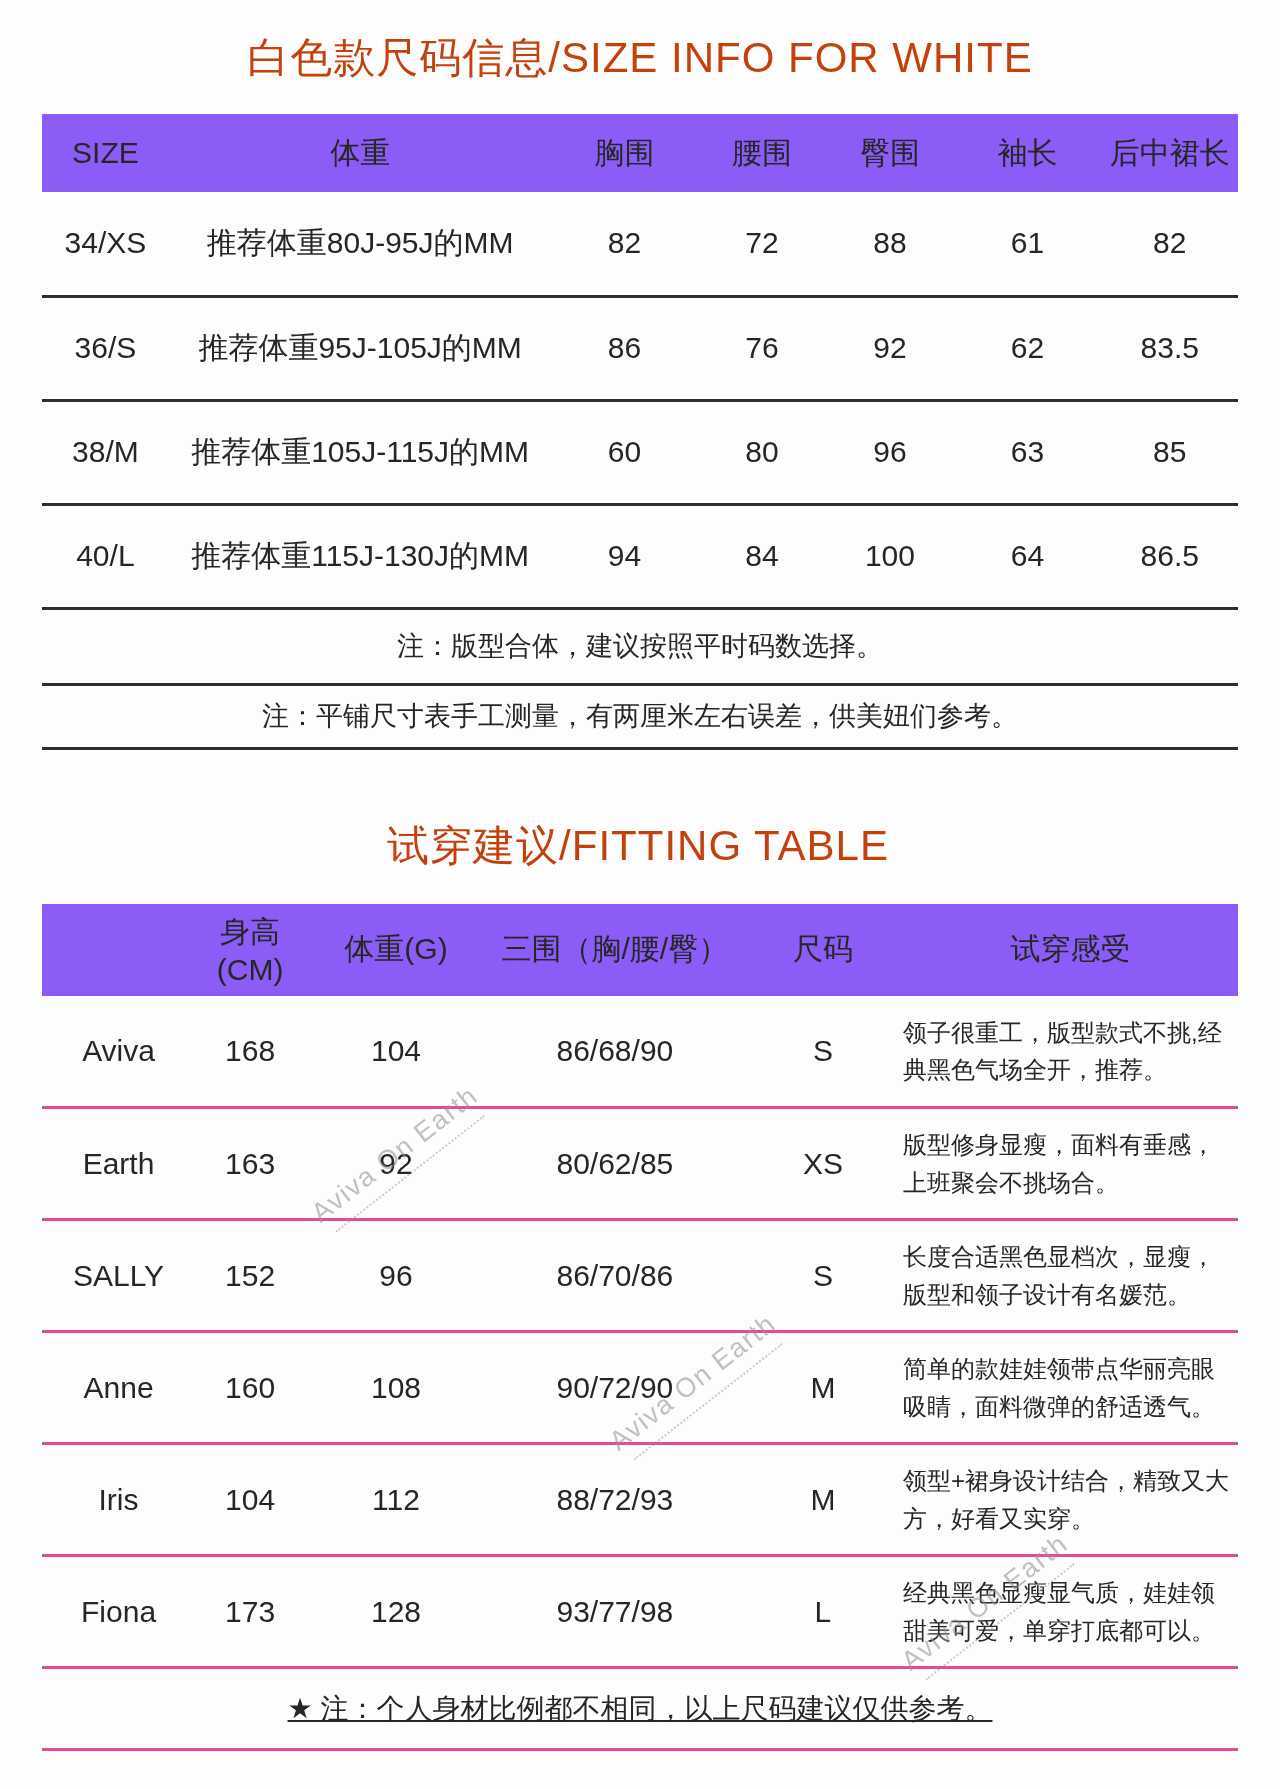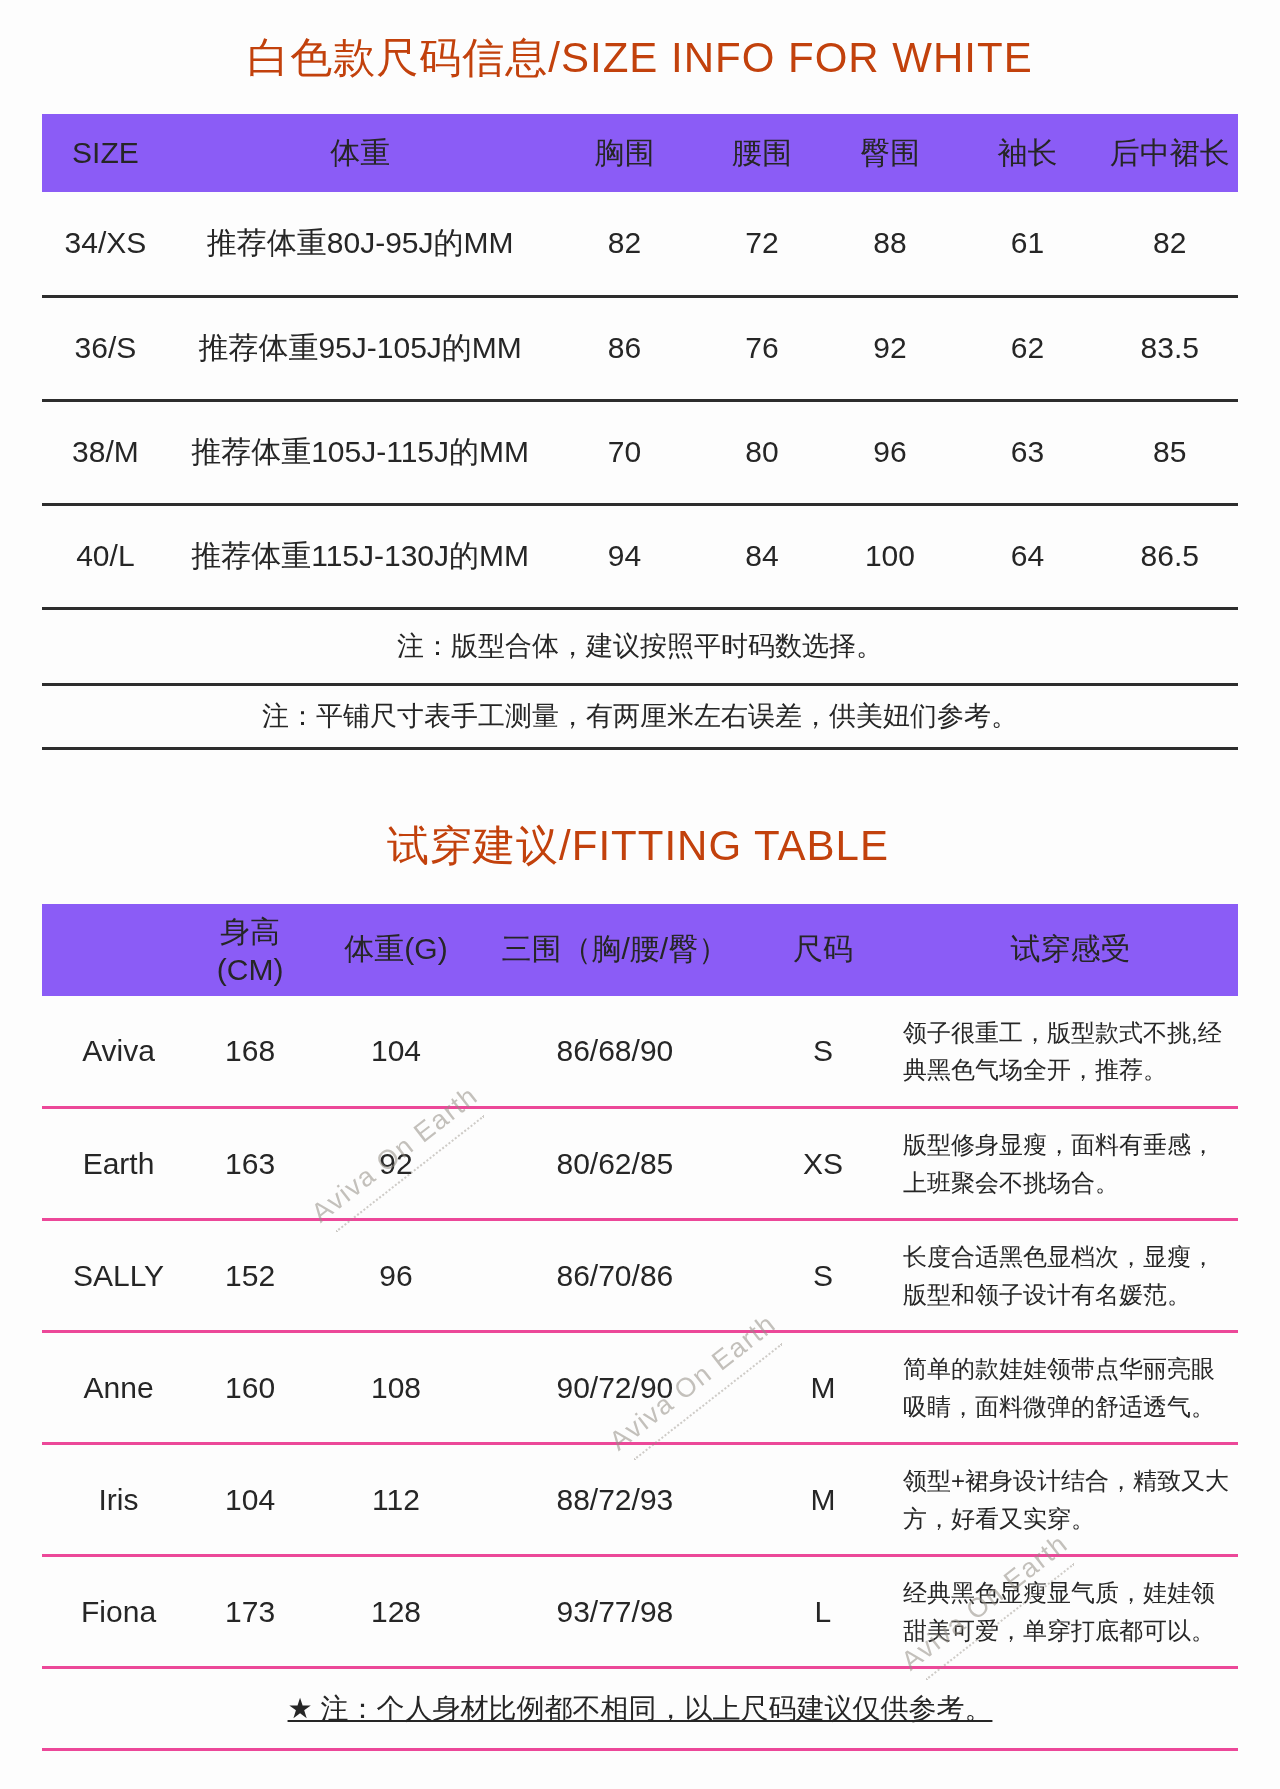--- a/index.html
+++ b/index.html
@@ -123,21 +123,21 @@
         <td>推荐体重95J-105J的MM</td>
         <td>86</td>
         <td>76</td>
         <td>92</td>
         <td>62</td>
         <td>83.5</td>
       </tr>
       <tr>
         <td>38/M</td>
         <td>推荐体重105J-115J的MM</td>
-        <td>70</td>
+        <td>60</td>
         <td>80</td>
         <td>96</td>
         <td>63</td>
         <td>85</td>
       </tr>
       <tr>
         <td>40/L</td>
         <td>推荐体重115J-130J的MM</td>
         <td>94</td>
         <td>84</td>

